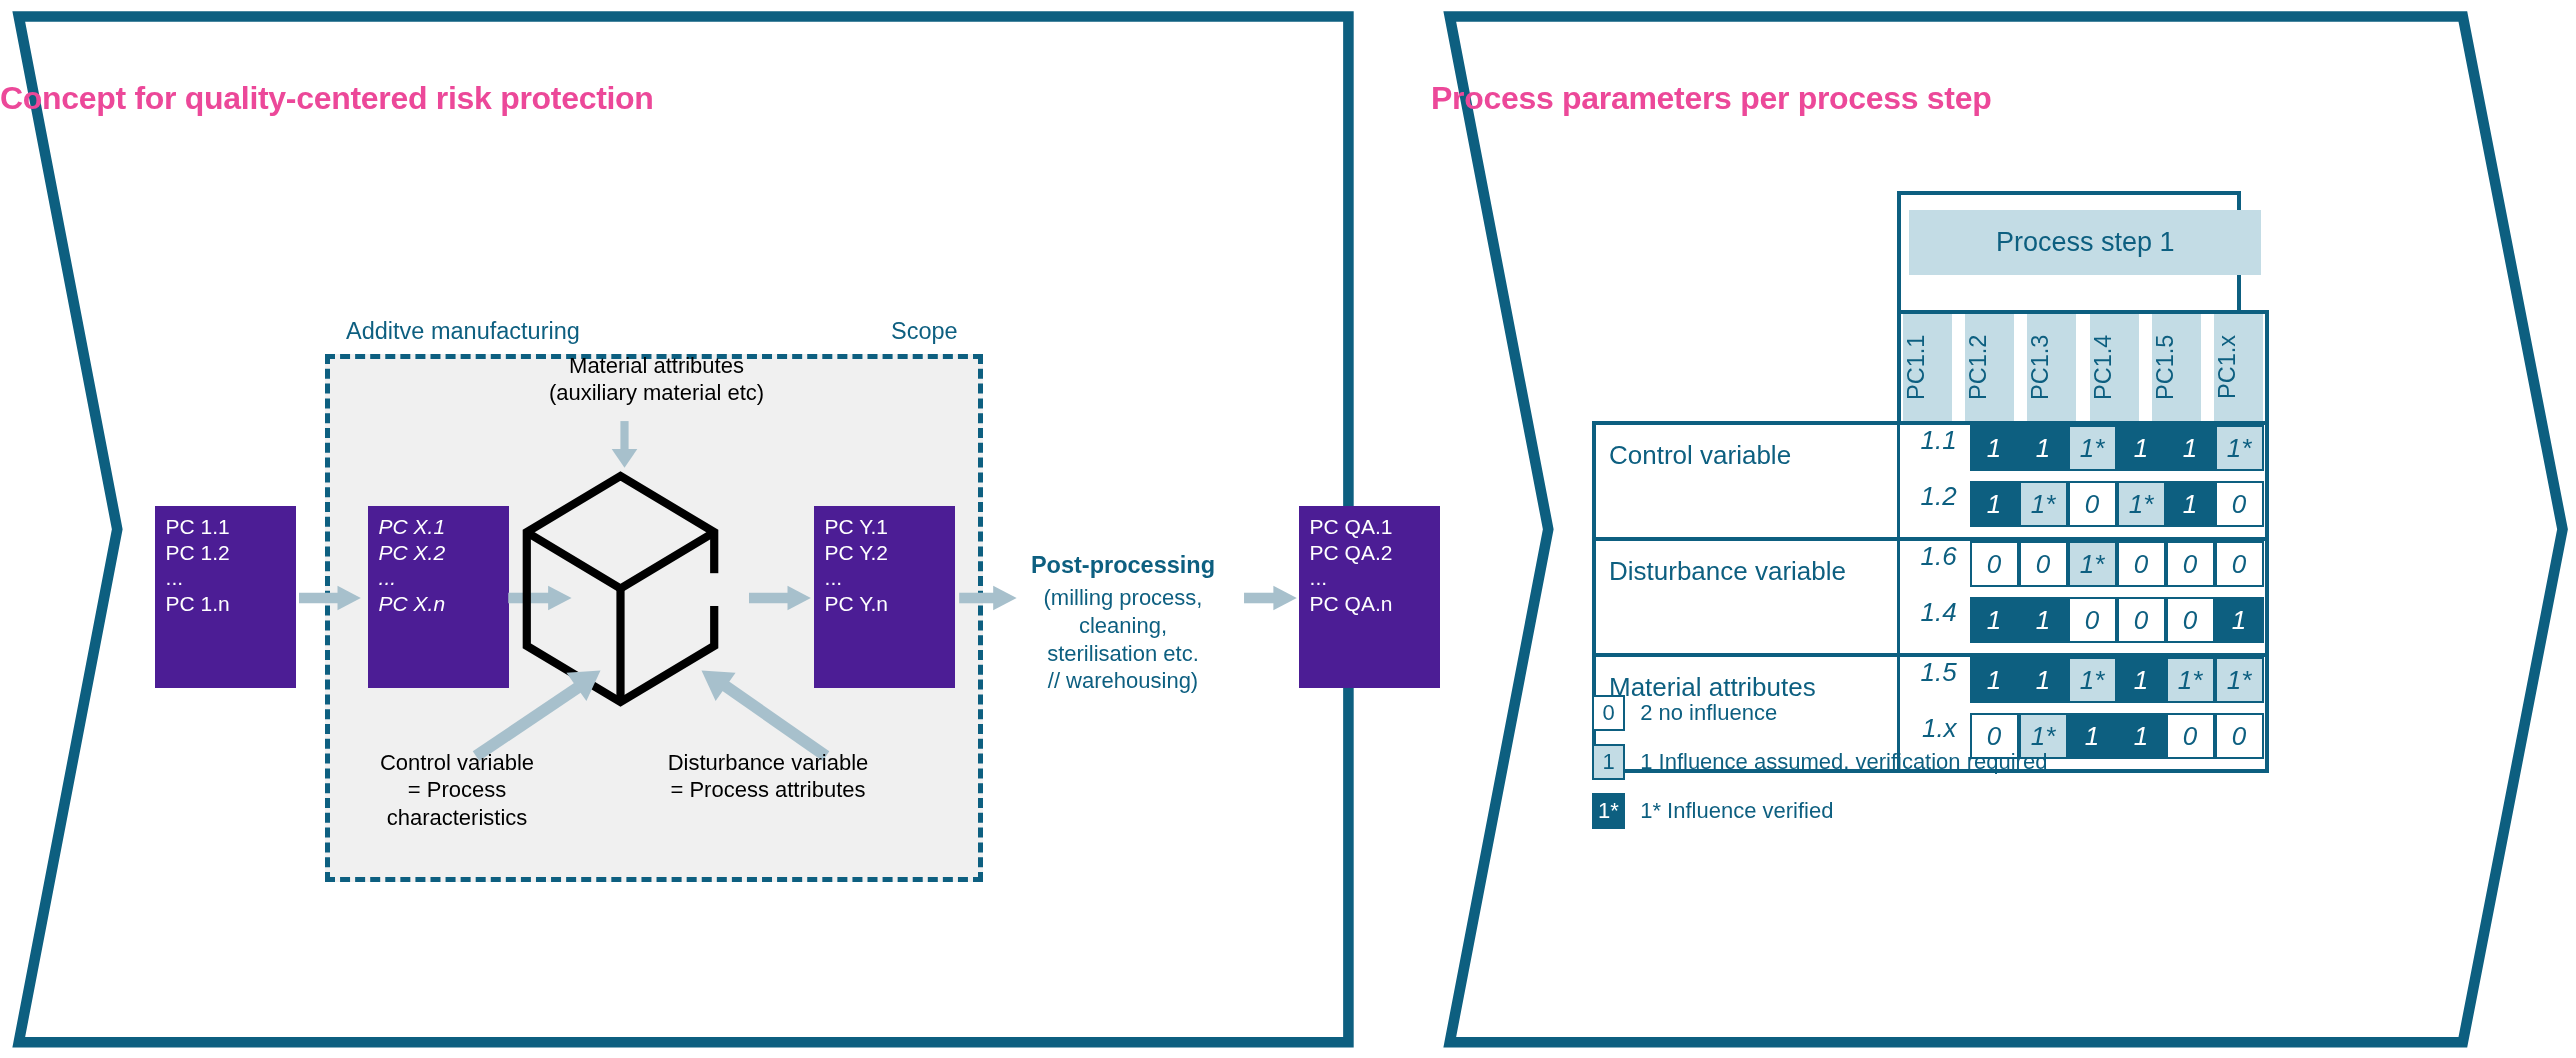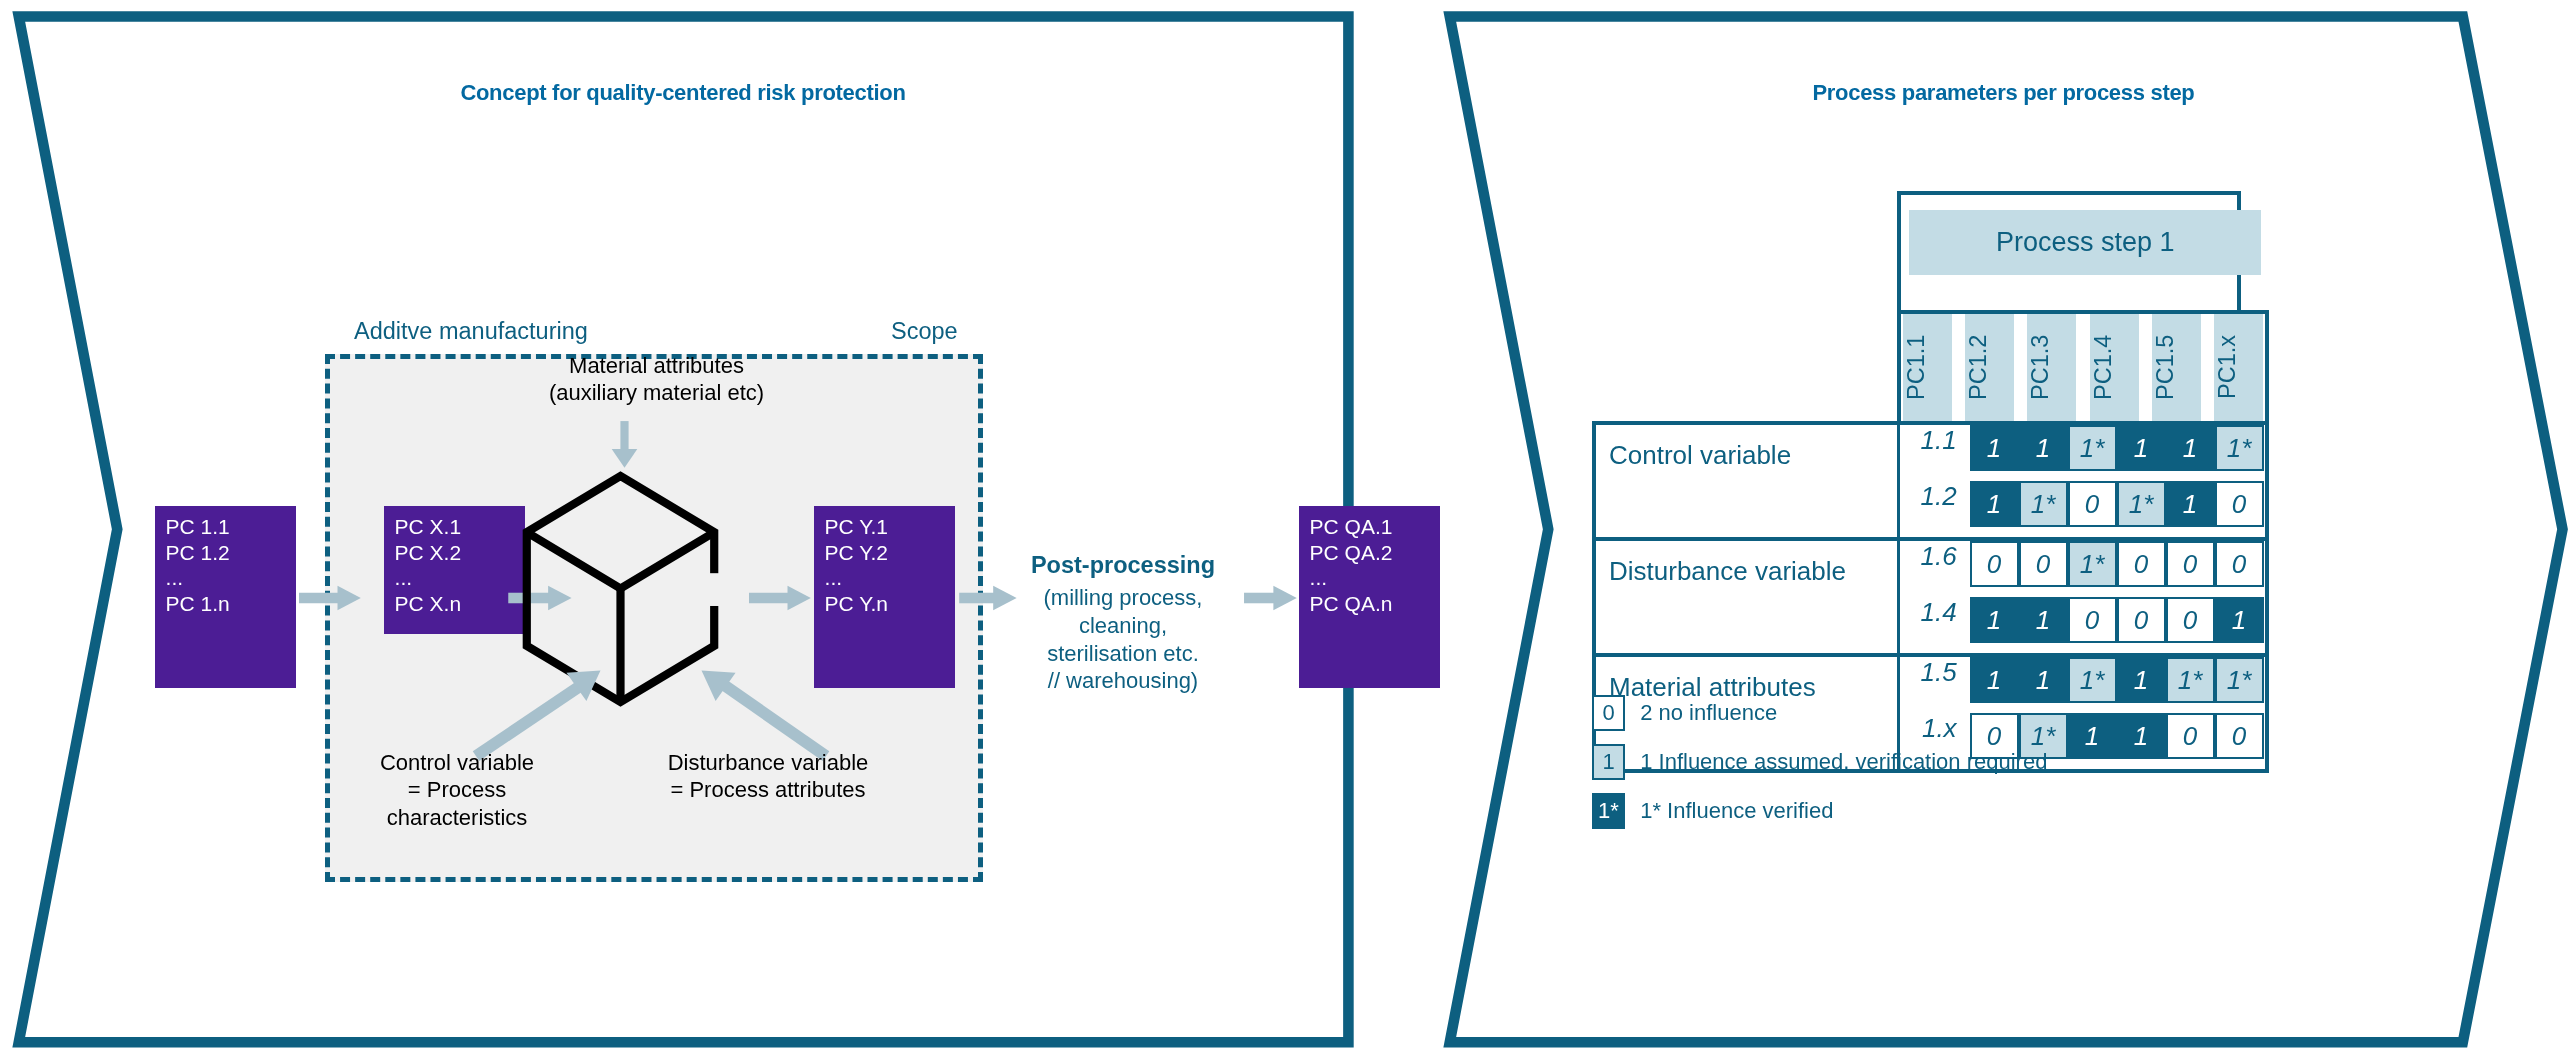--- a/index.html
+++ b/index.html
@@ -5,36 +5,36 @@
   html,body{margin:0;padding:0;background:#fff;}
   body{width:2576px;height:1058px;position:relative;overflow:hidden;
        font-family:"Liberation Sans",sans-serif;}
 
   .panel{position:absolute;top:0;height:1058px;}
   #panel-left{left:0;width:1366px;}
   #panel-right{left:1431px;width:1145px;}
   .panel svg.frame{position:absolute;inset:0;width:100%;height:100%;}
   .panel-body{position:absolute;inset:0;}
 
-  .panel-title{position:absolute;text-align:center;color:#0369a1;
-    font-weight:bold;font-size:22px;letter-spacing:-0.3px;white-space:nowrap;}
+  .panel-title{position:absolute;text-align:left;color:#ec4899;
+    font-weight:bold;font-size:32px;letter-spacing:-0.3px;white-space:nowrap;}
   #left-title{top:80px;left:0;width:1366px;}
   #right-title{top:80px;left:0;width:1145px;}
 
   
   #scope-box{position:absolute;left:555;top:354px;left:325px;width:658px;height:528px;
     background:#f0f0f0;border:5.3px dashed #0d5f80;box-sizing:border-box;}
   .scope-label{position:absolute;color:#0d5f80;font-size:23.5px;white-space:nowrap;}
-  #label-additive{top:318px;left:354px;}
+  #label-additive{top:318px;left:346px;}
   #label-scope{top:318px;left:891px;}
 
   .pcbox{position:absolute;background:#4c1d95;color:#fff;font-size:21px;
     line-height:1.22;padding:8.2px 0 0 10.6px;box-sizing:border-box;white-space:pre;}
   #pcbox-1{left:155px;top:506px;width:141px;height:182px;}
-  #pcbox-x{left:384px;top:506px;width:141px;height:128px;}
+  #pcbox-x{left:368px;top:506px;width:141px;height:182px;font-style:italic;}
   #pcbox-y{left:814px;top:506px;width:141px;height:182px;}
   #pcbox-qa{left:1299px;top:506px;width:141px;height:182px;}
 
   .cube{position:absolute;left:518px;top:463px;width:205px;height:252px;}
 
   .arrow-svg{position:absolute;overflow:visible;}
 
   .dtext{position:absolute;color:#000;font-size:22px;text-align:center;
     line-height:1.24;white-space:pre;}
   #t-material{top:352px;left:422px;width:469px;}

